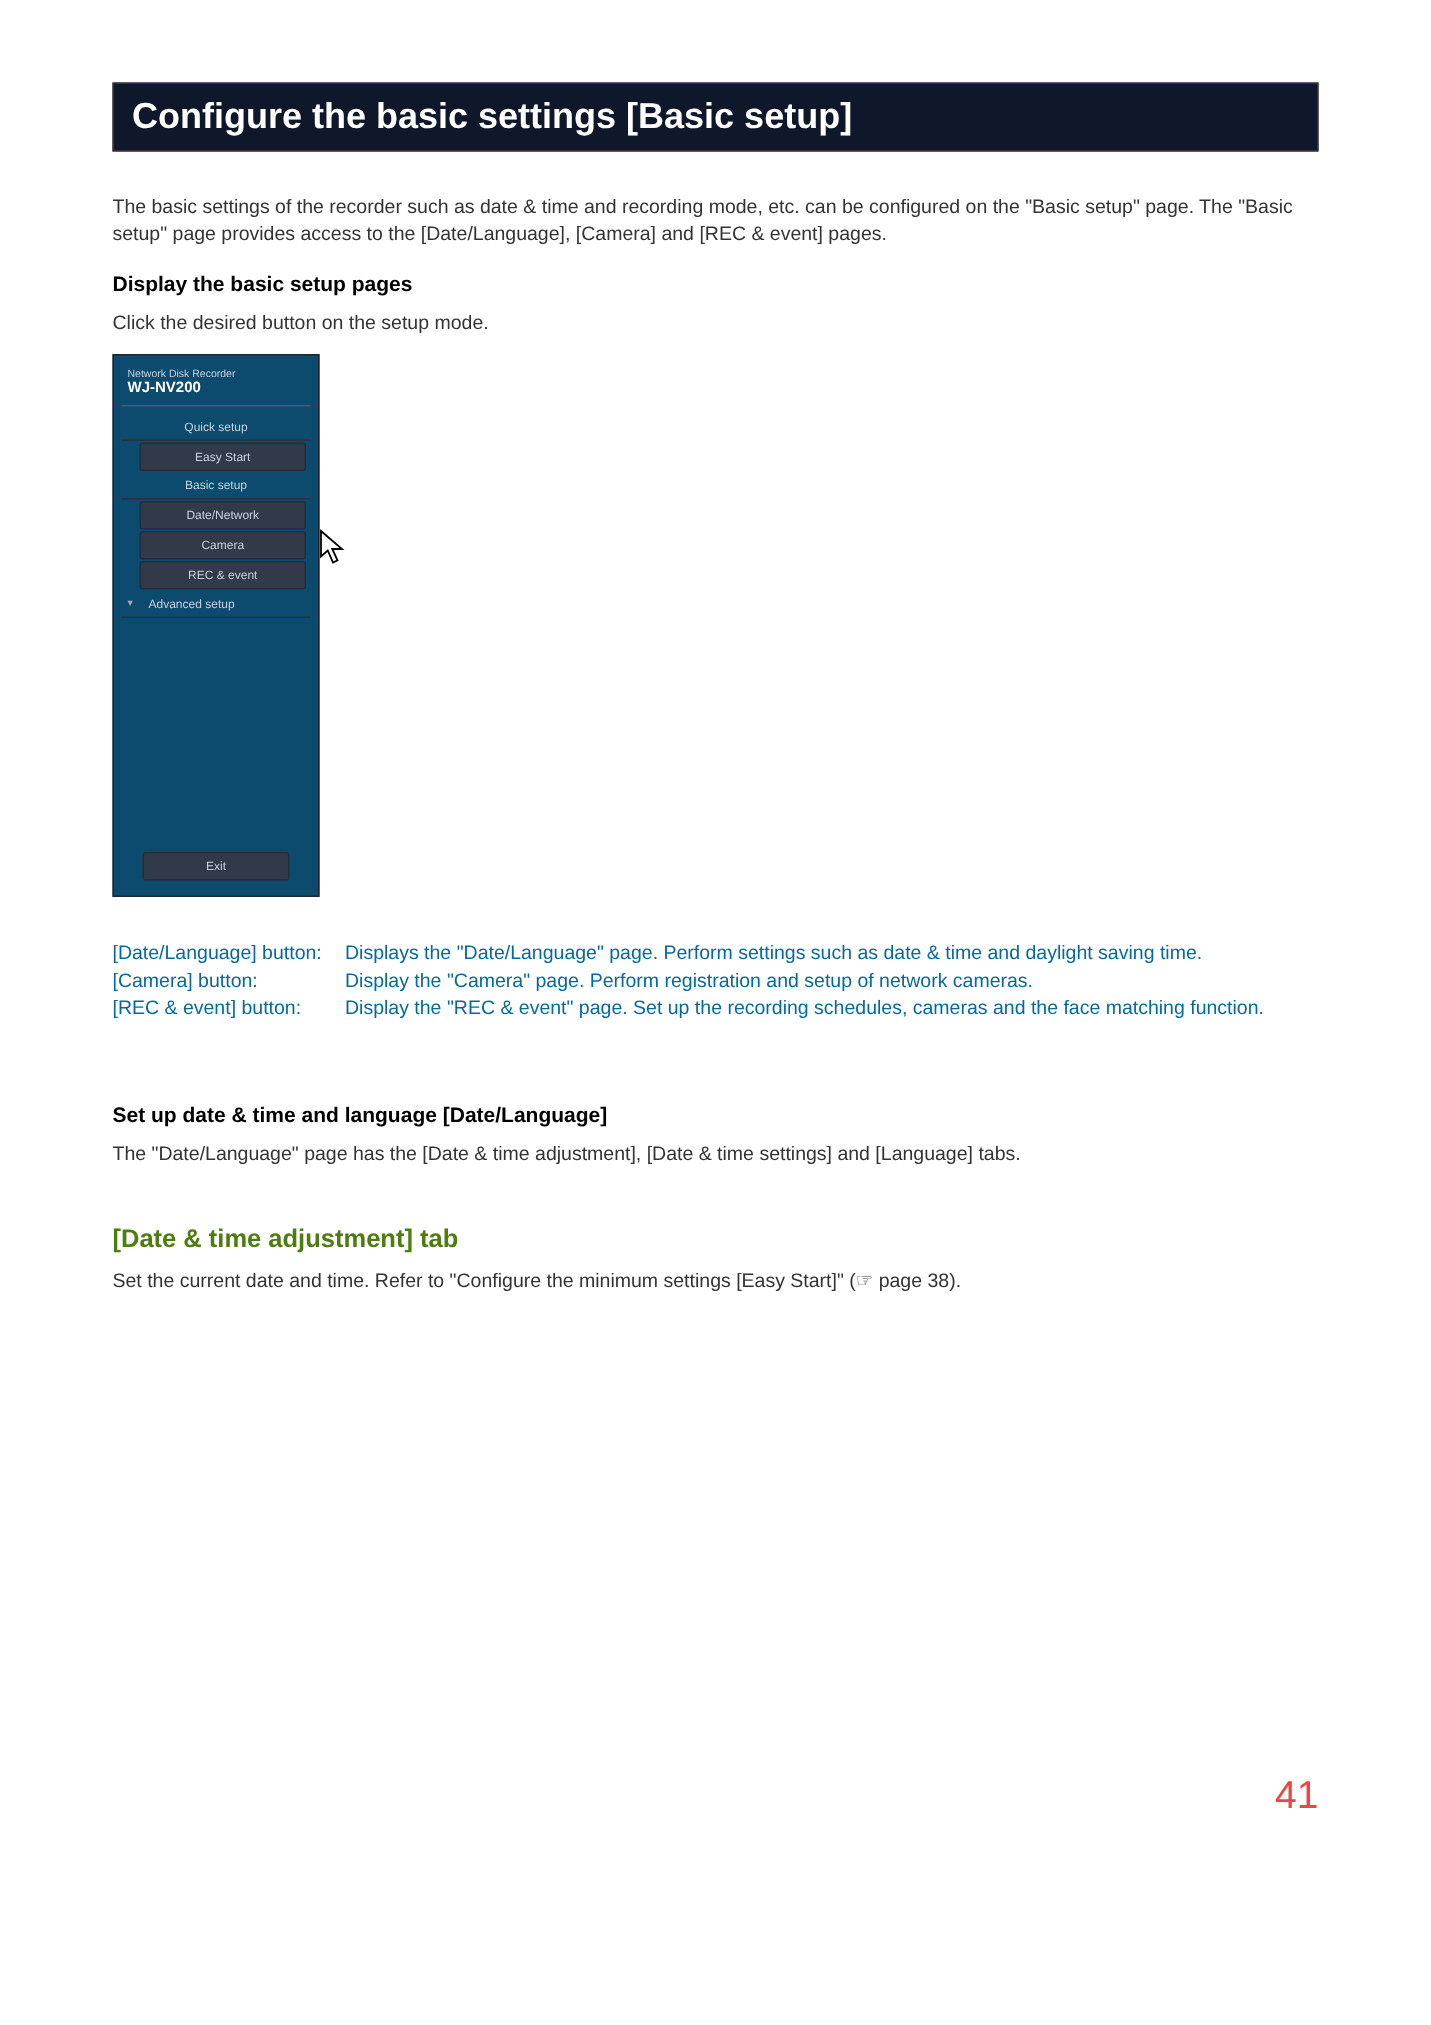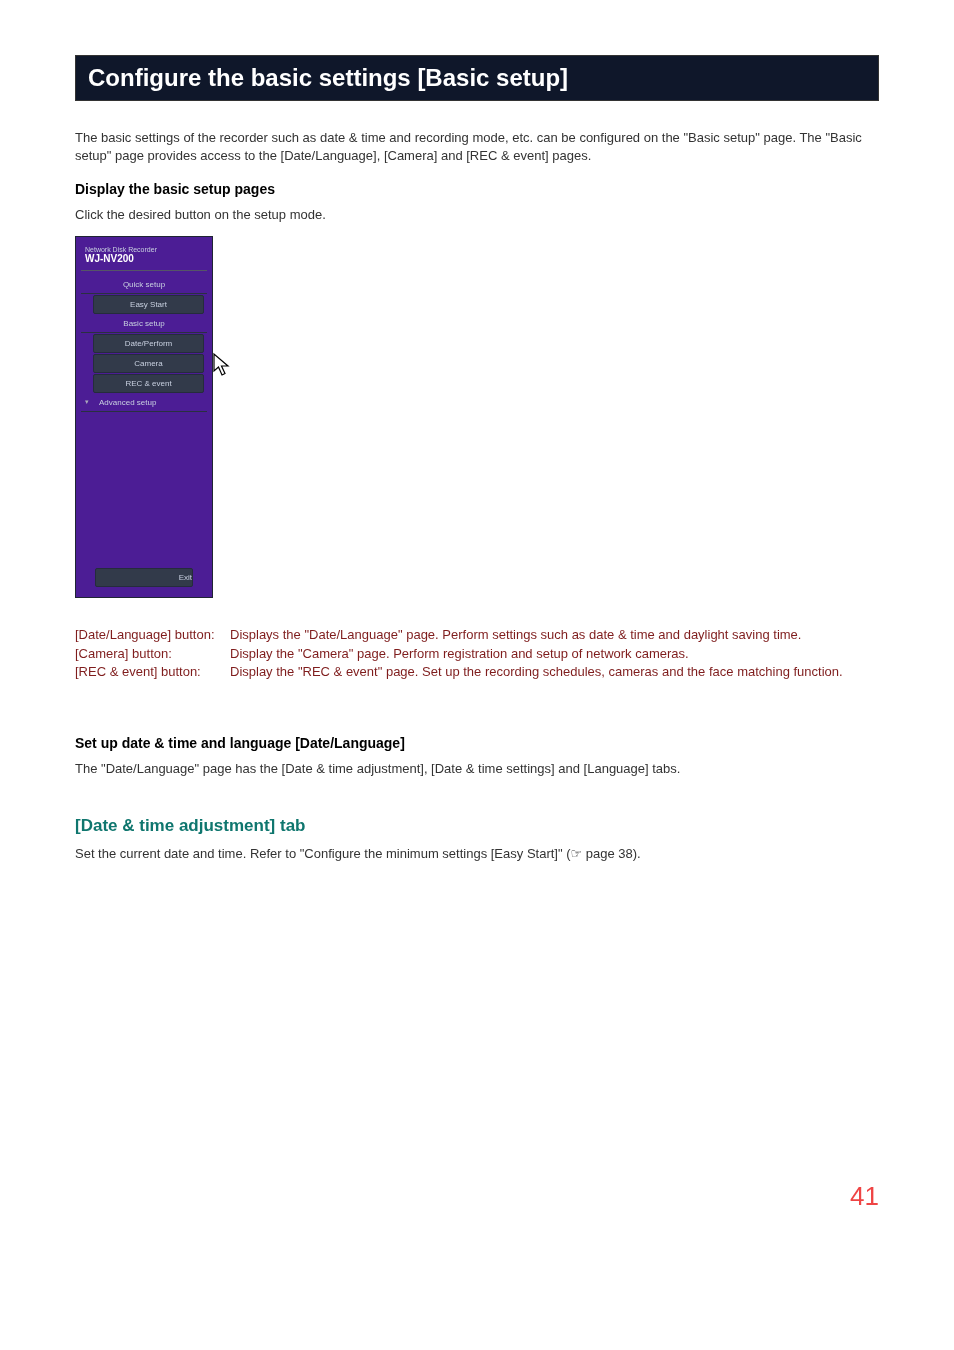--- a/index.html
+++ b/index.html
@@ -30,37 +30,37 @@
     }
     .section-heading {
       font-size: 14px;
       font-weight: bold;
       color: #000;
       margin-bottom: 10px;
     }
     .subsection-heading {
       font-size: 17px;
       font-weight: bold;
-      color: #0f766e;
+      color: #4d7c0f;
       margin-bottom: 10px;
     }
     .body-text {
       font-size: 13px;
       color: #333;
       margin-bottom: 14px;
     }
     .screenshot-wrapper {
       display: flex;
       align-items: flex-start;
       gap: 6px;
       margin-bottom: 28px;
     }
     .device-panel {
       width: 138px;
-      background: #4c1d95;
+      background: #0c4a6e;
       border: 1px solid #1f2533;
       padding: 5px 5px 10px 5px;
       position: relative;
     }
     .device-header {
       color: #c8d0e0;
       font-size: 7px;
       padding: 4px 4px 0 4px;
     }
     .device-model {
@@ -100,38 +100,38 @@
       color: #aab;
     }
     .menu-spacer {
       height: 150px;
     }
     .exit-btn {
       background: #323a4a;
       border: 1px solid #252c3c;
       color: #c8d0e0;
       font-size: 8px;
-      text-align: right;
+      text-align: center;
       padding: 4px 0;
       margin: 6px 14px 0 14px;
       border-radius: 2px;
     }
     .cursor-svg {
       position: absolute;
       right: -22px;
       top: 115px;
     }
     .button-table {
       margin-bottom: 54px;
     }
     .button-row {
       display: flex;
       align-items: flex-start;
       font-size: 13px;
-      color: #7f1d1d;
+      color: #0369a1;
       line-height: 1.4;
     }
     .button-label {
       width: 155px;
       flex-shrink: 0;
     }
     .button-desc {
       flex: 1;
     }
     .section-block {
@@ -157,21 +157,21 @@
   <div class="body-text">Click the desired button on the setup mode.</div>
 
   <div class="screenshot-wrapper">
     <div class="device-panel">
       <div class="device-header">Network Disk Recorder</div>
       <div class="device-model">WJ-NV200</div>
 
       <div class="menu-item">Quick setup</div>
       <div class="menu-item sub level2">Easy Start</div>
       <div class="menu-item">Basic setup</div>
-      <div class="menu-item sub level2">Date/Perform</div>
+      <div class="menu-item sub level2">Date/Network</div>
       <div class="menu-item sub level2">Camera</div>
       <div class="menu-item sub level2">REC &amp; event</div>
       <div class="menu-item advanced">Advanced setup</div>
 
       <div class="menu-spacer"></div>
 
       <div class="exit-btn">Exit</div>
 
       <svg class="cursor-svg" width="22" height="26" viewBox="0 0 22 26">
         <path d="M2 2 L2 19 L6.5 15 L10 23 L13 21.5 L9.5 14 L16 14 Z" fill="#fff" stroke="#000" stroke-width="1.2"></path>

